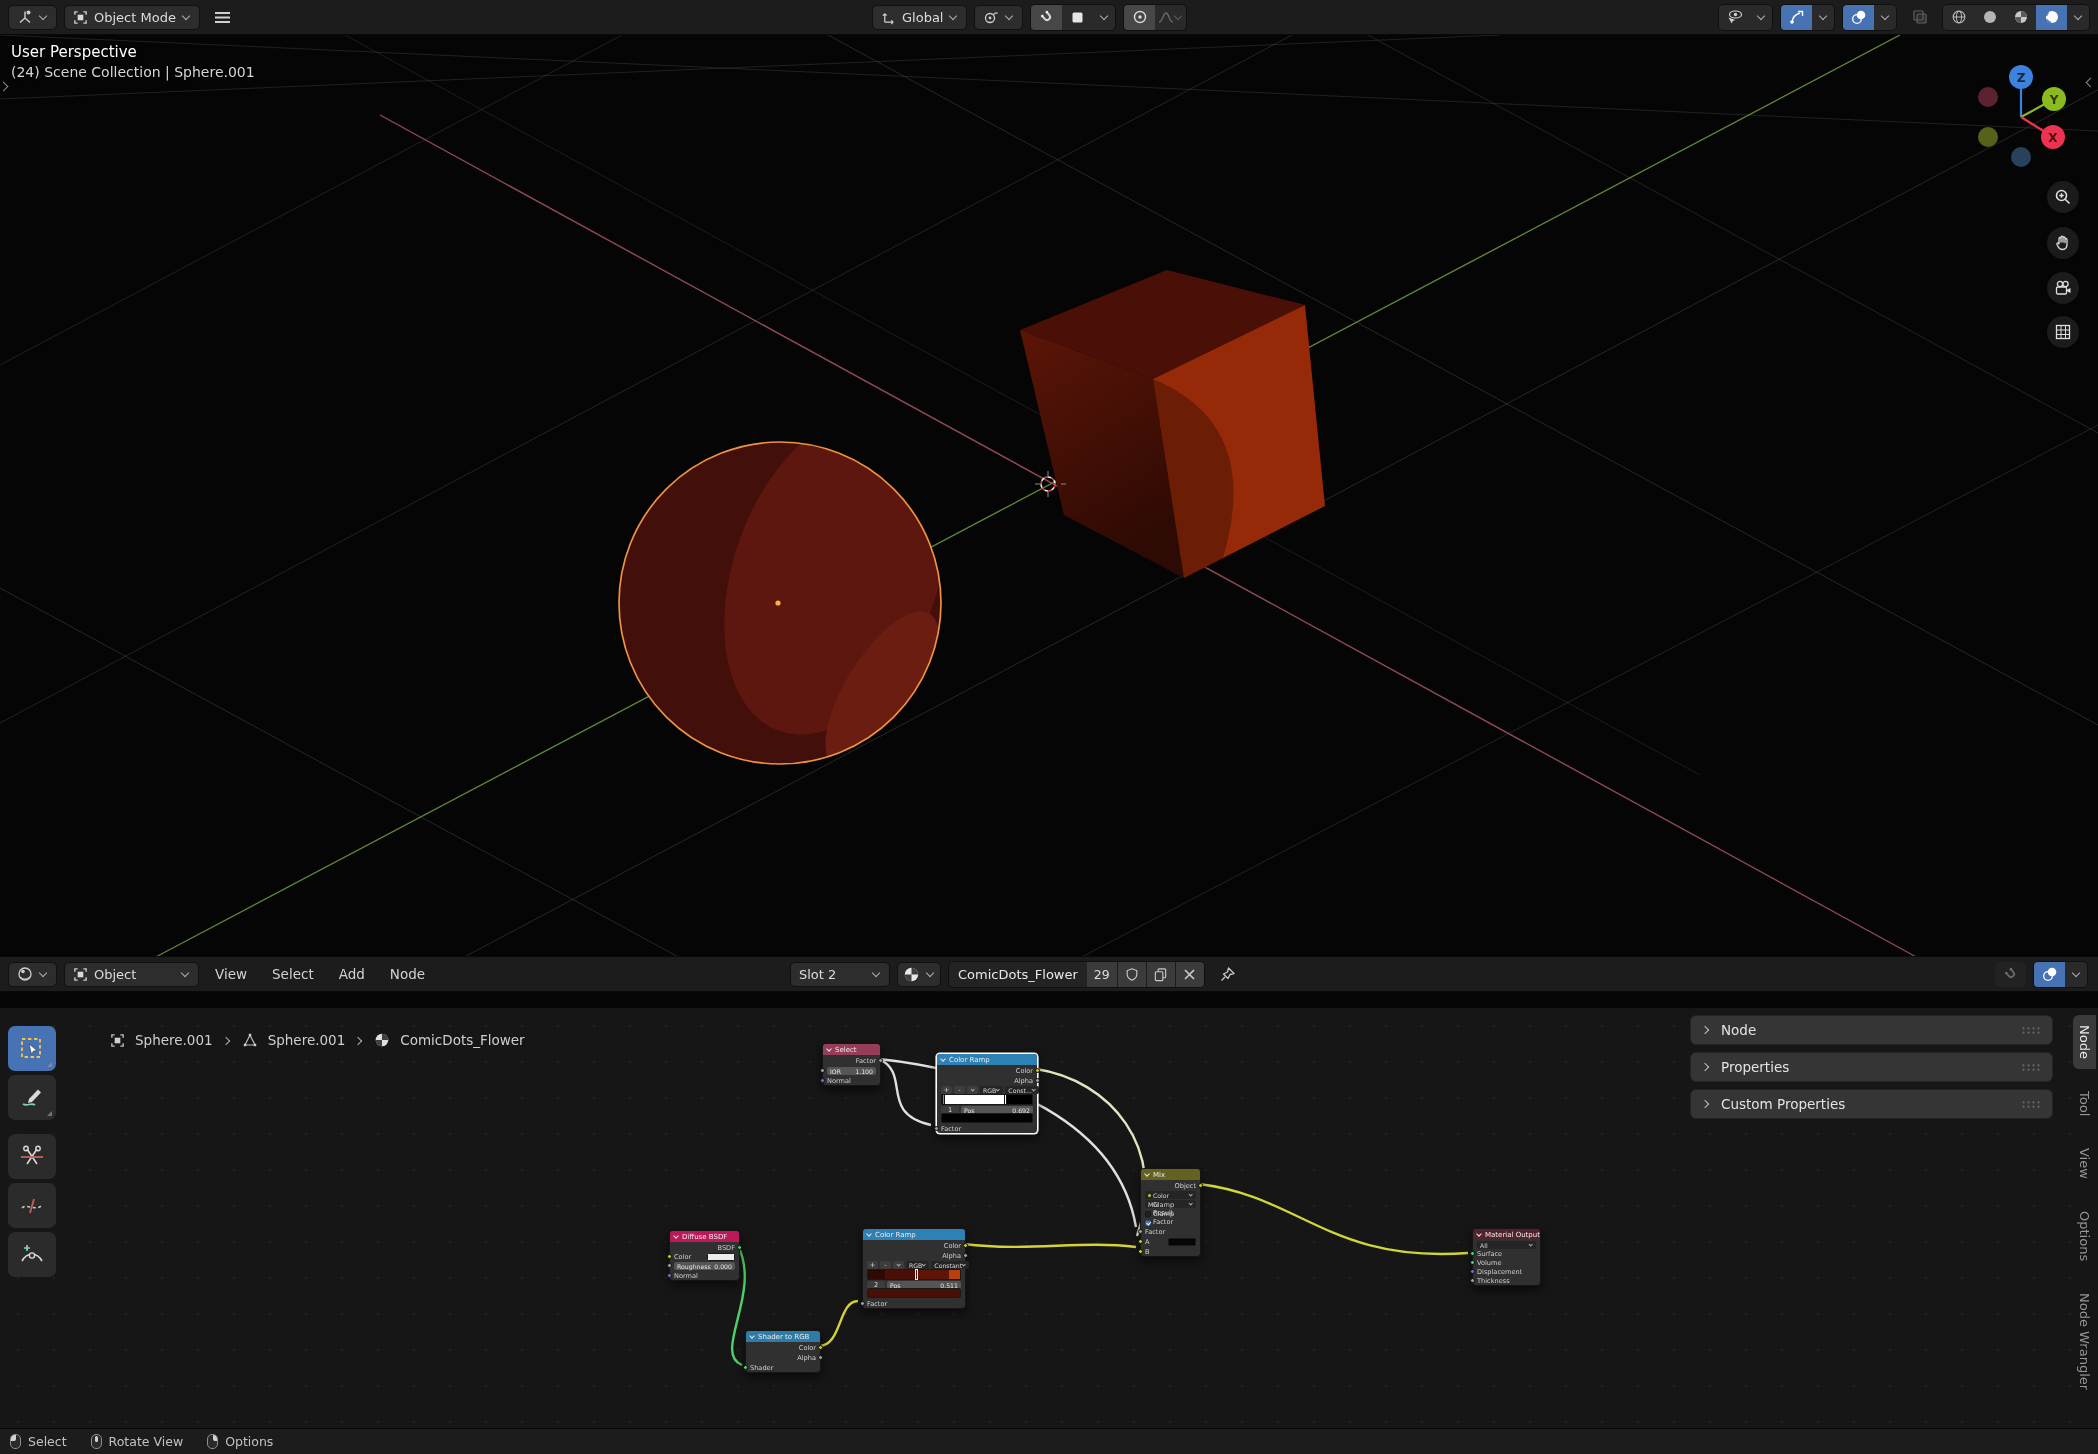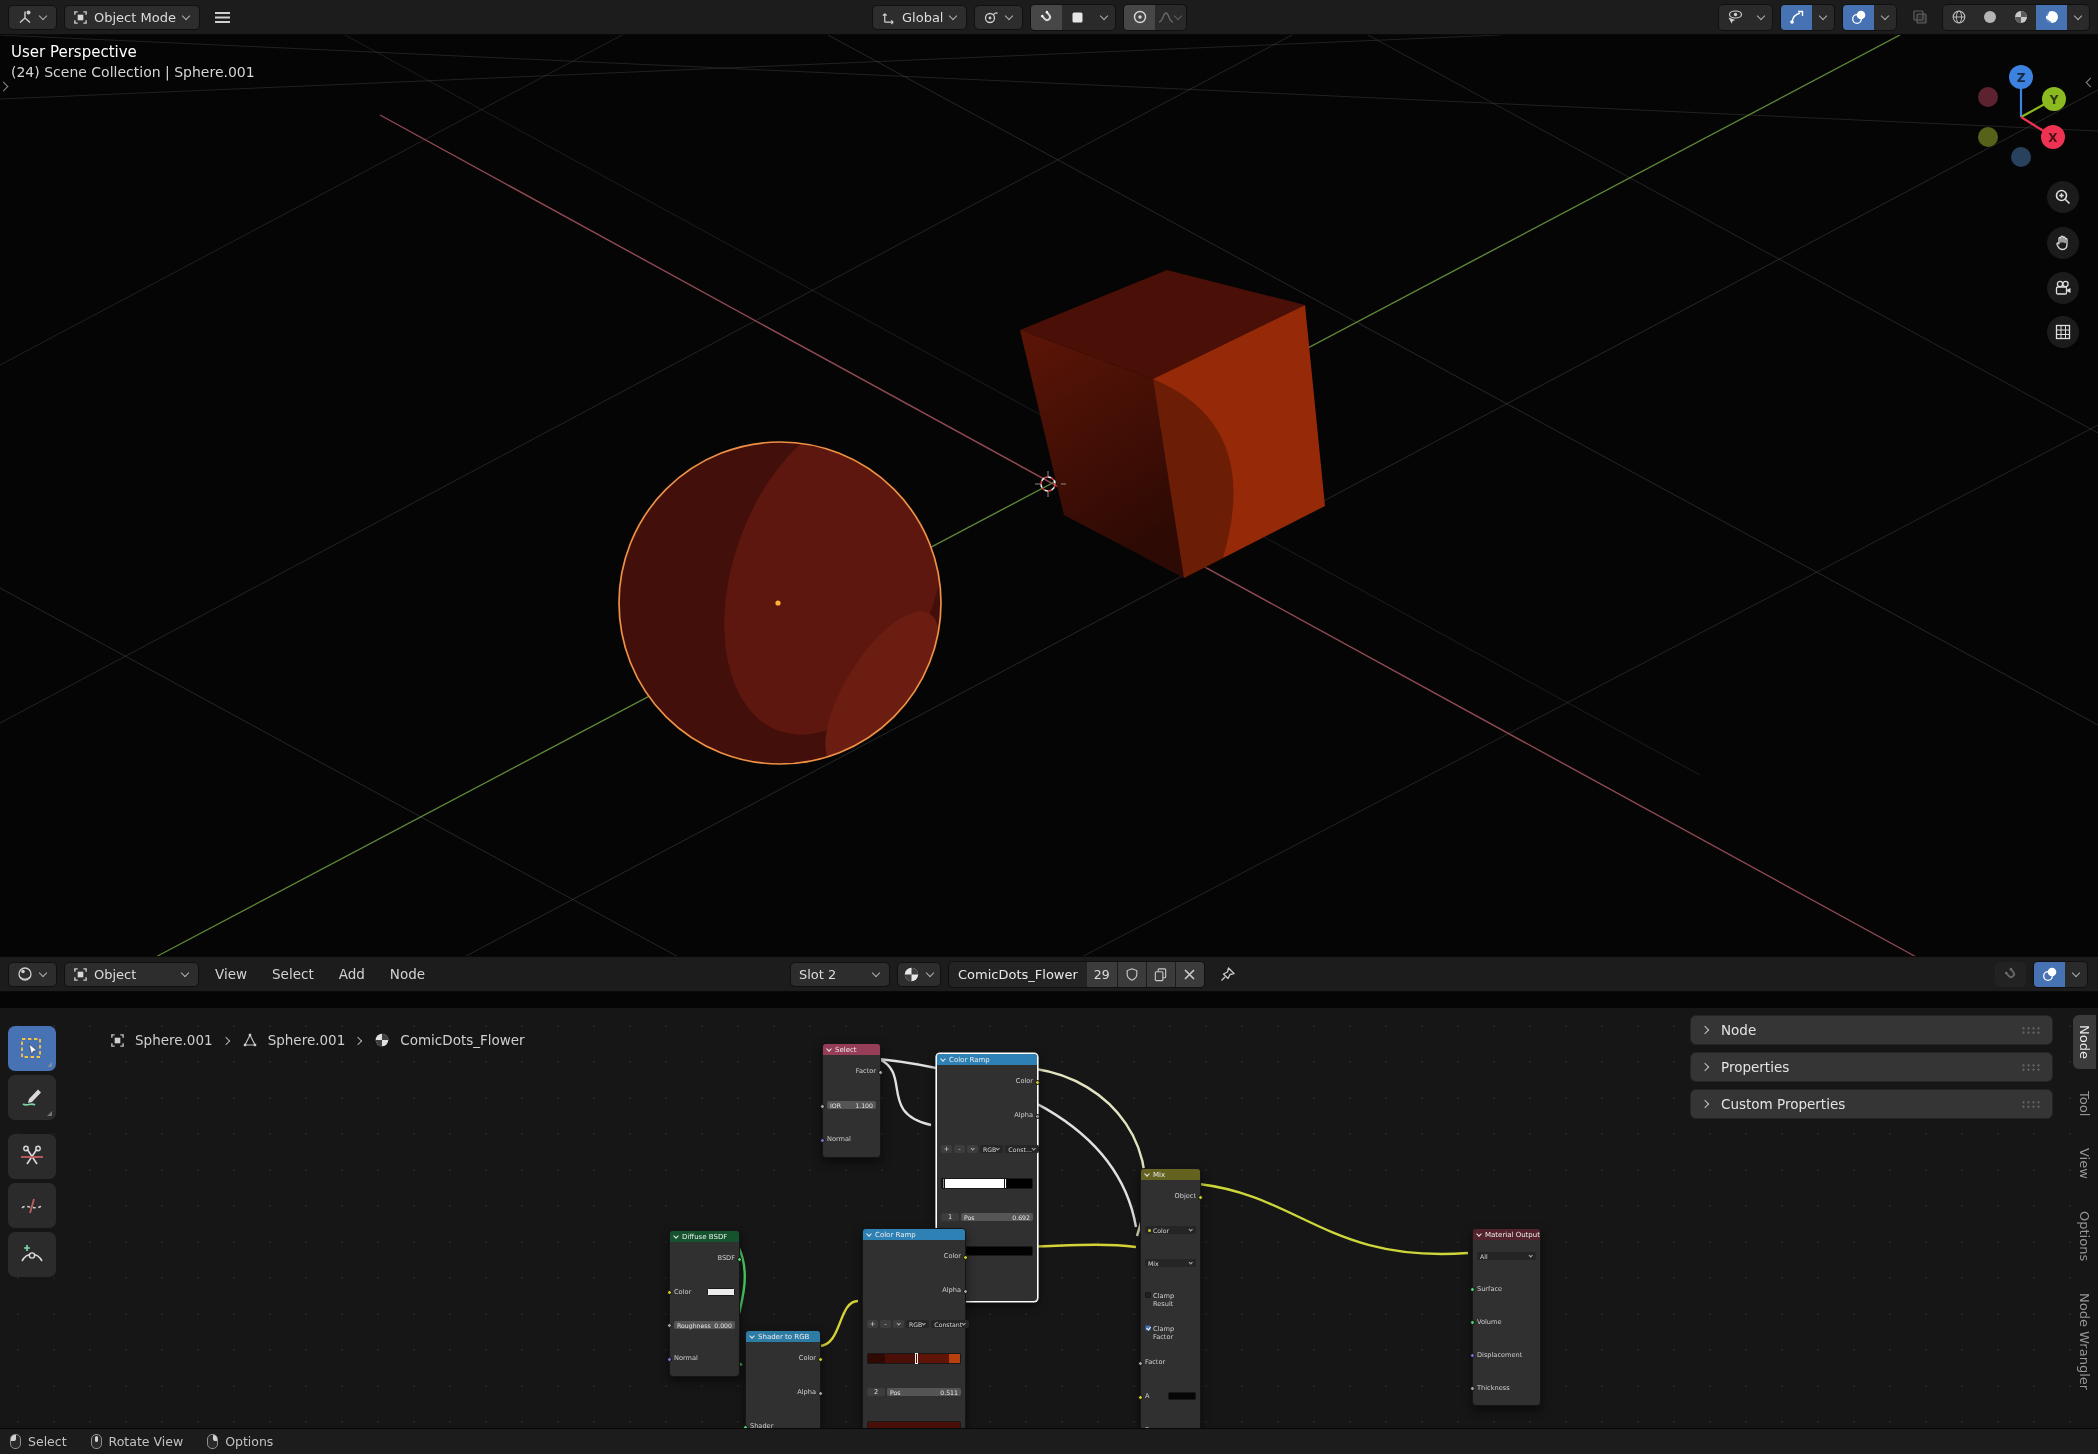--- a/index.html
+++ b/index.html
@@ -50,21 +50,21 @@
   #tabs{position:absolute;right:2px;top:7px;display:flex;flex-direction:column;gap:12px}
   .tab{writing-mode:vertical-rl;font-size:13px;color:#969696;padding:10px 4px;border-radius:6px 0 0 6px;text-align:center}
   .tab.on{background:#3b3b3b;color:#eaeaea}
   
   .node{position:absolute;background:#303030;border:1px solid #151515;border-radius:4px;font-size:6.6px;color:#cfcfcf;
         box-shadow:0 4px 10px rgba(0,0,0,.55)}
   .node.sel{border-color:#fff;box-shadow:0 0 0 .6px #fff,0 4px 10px rgba(0,0,0,.6)}
   .nh{height:11px;display:flex;align-items:center;gap:3px;padding:0 4px;border-radius:3px 3px 0 0;color:#ebebeb;font-size:7px;white-space:nowrap;overflow:hidden}
   .nchev{width:5px;height:5px;position:relative;flex:0 0 auto}
   .nchev::after{content:"";position:absolute;left:0;top:0;width:3px;height:3px;border-right:1px solid #e8e8e8;border-bottom:1px solid #e8e8e8;transform:rotate(45deg)}
-  .nr{position:relative;height:10px;display:flex;align-items:flex-start;padding:12px 4px;gap:2px}
+  .nr{position:relative;height:10px;display:flex;align-items:flex-end;padding:0 4px;gap:2px}
   .nr.o{justify-content:flex-end}
   .sock{position:absolute;top:50%;width:5px;height:5px;margin-top:-2.5px;border-radius:50%;border:1px solid #0e0e0e;box-sizing:border-box}
   .sock.l{left:-3px}.sock.r{right:-3px}
   .sy{background:#c7c729}.sg{background:#a0a0a0}.sp{background:#7272cc}.sgn{background:#4fd06a}
   .nwid{flex:1;display:flex;align-items:center;justify-content:space-between;background:#555;border-radius:2px;height:8px;padding:0 3px;font-size:6.2px;color:#e6e6e6}
   .ndrop{flex:1;display:flex;align-items:center;justify-content:space-between;background:#252525;border-radius:2px;height:8px;padding:0 3px;font-size:6.2px;color:#d6d6d6}
   .microchev{width:4px;height:4px;position:relative;flex:0 0 auto}
   .microchev::after{content:"";position:absolute;left:0;top:0;width:2.4px;height:2.4px;border-right:1px solid #aaa;border-bottom:1px solid #aaa;transform:rotate(45deg)}
   .nbtn{flex:0 0 11px;background:#3d3d3d;border-radius:2px;height:8px;display:flex;align-items:center;justify-content:center;font-size:6.6px;color:#ddd}
   .ngrad{flex:1;height:9px;border:1px solid #191919;border-radius:1px;position:relative}
@@ -606,21 +606,21 @@
       <span>A</span>
       <span class="minisw" style="margin-left:auto;background:#060606"></span>
       </div>
     <div class="nr">
       <span class="sock l sy"></span>
       <span>B</span>
       </div>
   </div>
 
   <div class="node" style="left:669px;top:222px;width:69px">
-    <div class="nh" style="background:#14532d">
+    <div class="nh" style="background:#be185d">
       <span class="nchev"></span>
       <span>Diffuse BSDF</span>
     </div>
     <div class="nr o">
         <span>BSDF</span>
         <span class="sock r sgn"></span>
       </div>
     <div class="nr" style="height:9px">
       <span class="sock l sy"></span>
       <span>Color</span>

